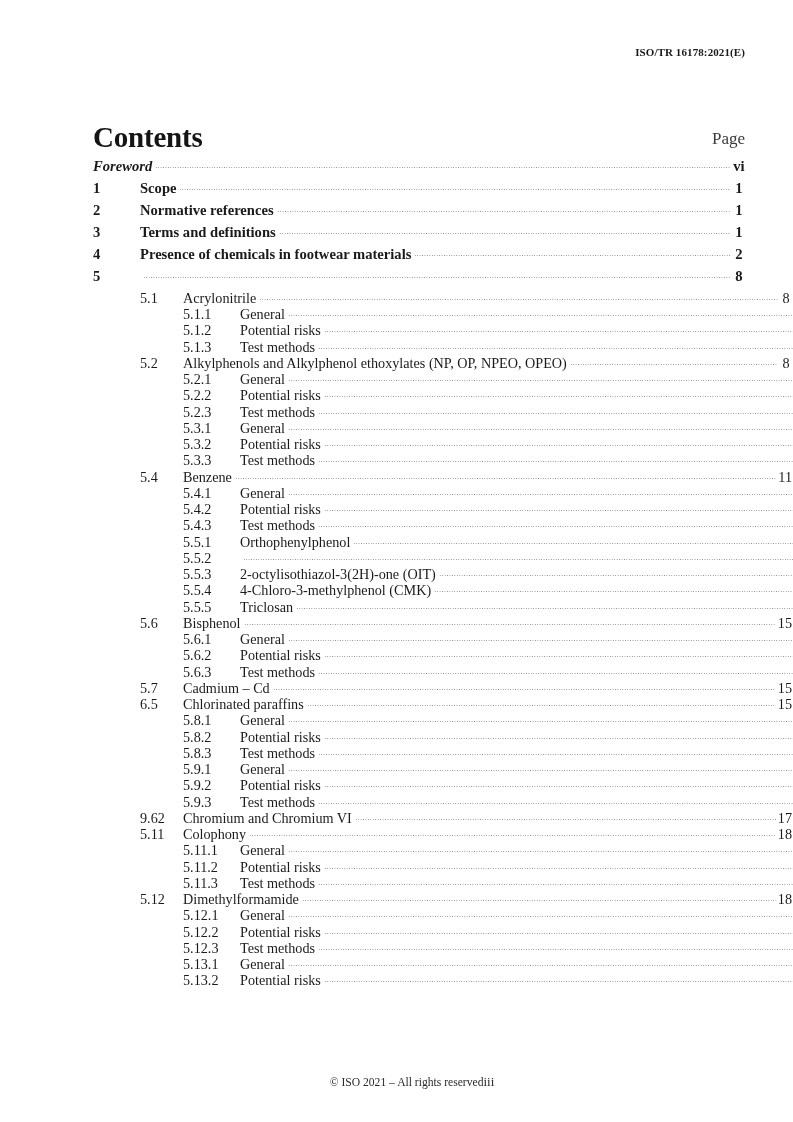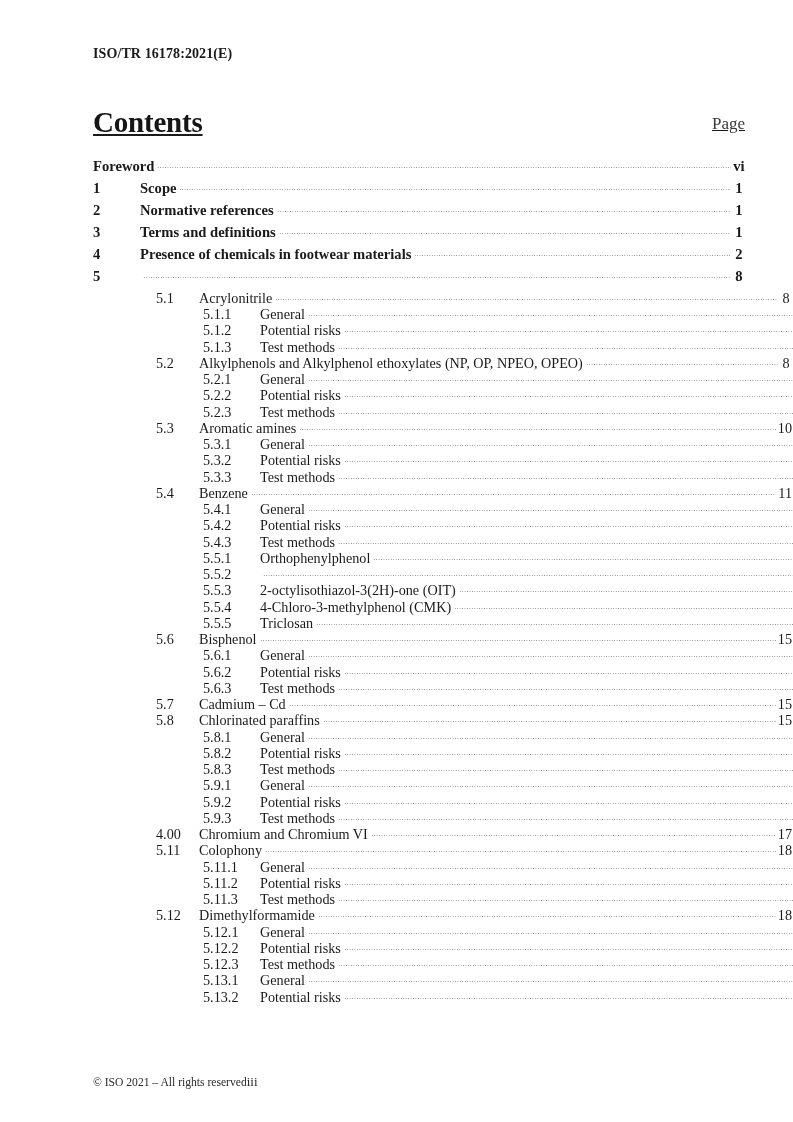--- a/index.html
+++ b/index.html
@@ -20,38 +20,37 @@
     background: #ffffff;
     overflow: hidden;
   }
 
   
   .doc-header {
     position: absolute;
     top: 46px;
     left: 93px;
     right: 48px;
-    text-align: left;
+    text-align: right;
     font-family: "Liberation Serif", "DejaVu Serif", serif;
     font-weight: bold;
-    font-size: 14px;
+    font-size: 11px;
     letter-spacing: 0.1px;
     color: #1a1a1a;
   }
 
   
   .title-row {
     position: absolute;
-    top: 108px;
+    top: 123px;
     left: 93px;
     right: 48px;
     display: flex;
     align-items: flex-end;
     justify-content: space-between;
-    text-decoration: underline;
   }
   .contents-title {
     font-family: "Liberation Serif", "DejaVu Serif", serif;
     font-weight: bold;
     font-size: 29px;
     line-height: 1;
     letter-spacing: -0.2px;
     color: #151515;
   }
   .page-label {
@@ -107,57 +106,57 @@
     min-width: 12px;
   }
 
   
   .lvl0 {
     font-weight: bold;
     font-size: 14.6px;
     height: 22.1px;
   }
   .lvl0 .toc-num { width: 0; }
-  .lvl0 .toc-label { padding-left: 0; }
+  .lvl0 .toc-label { padding-left: 0; font-style: italic; }
 
   
   .lvl1 {
     font-weight: bold;
     font-size: 14.6px;
     height: 22.1px;
   }
   .lvl1 .toc-num { width: 47px; }
 
   
   .lvl2 {
     font-weight: normal;
     font-size: 14.2px;
     height: 16.25px;
     padding-left: 47px;
   }
-  .lvl2 .toc-num { width: 43px; margin-left: 16px; }
+  .lvl2 .toc-num { width: 43px; }
 
   
   .lvl3 {
     font-weight: normal;
     font-size: 14.2px;
     height: 16.25px;
     padding-left: 90px;
   }
-  .lvl3 .toc-num { width: 57px; margin-left: 20px; }
+  .lvl3 .toc-num { width: 57px; }
 
   
   .doc-footer {
     position: absolute;
     bottom: 32px;
-    left: 93px;
+    left: 79px;
     right: 48px;
     display: flex;
     align-items: baseline;
-    justify-content: flex-start;
+    justify-content: center;
     font-size: 11.6px;
     color: #2a2a2a;
   }
   .footer-page {
     font-size: 13px;
   }
 </style>
 </head>
 <body>
 
@@ -241,26 +240,20 @@
       <div class="toc-entry lvl3">
         <span class="toc-num">5.2.2</span>
         <span class="toc-label">Potential risks</span>
         <span class="toc-dots"></span>
       </div>
       <div class="toc-entry lvl3">
         <span class="toc-num">5.2.3</span>
         <span class="toc-label">Test methods</span>
         <span class="toc-dots"></span>
       </div>
-      <div class="toc-entry lvl2">
-        <span class="toc-num">5.3</span>
-        <span class="toc-label">Aromatic amines</span>
-        <span class="toc-dots"></span>
-        <span class="toc-pg">10</span>
-      </div>
       <div class="toc-entry lvl3">
         <span class="toc-num">5.3.1</span>
         <span class="toc-label">General</span>
         <span class="toc-dots"></span>
       </div>
       <div class="toc-entry lvl3">
         <span class="toc-num">5.3.2</span>
         <span class="toc-label">Potential risks</span>
         <span class="toc-dots"></span>
       </div>
@@ -335,21 +328,21 @@
         <span class="toc-label">Test methods</span>
         <span class="toc-dots"></span>
       </div>
       <div class="toc-entry lvl2">
         <span class="toc-num">5.7</span>
         <span class="toc-label">Cadmium – Cd</span>
         <span class="toc-dots"></span>
         <span class="toc-pg">15</span>
       </div>
       <div class="toc-entry lvl2">
-        <span class="toc-num">5.8</span>
+        <span class="toc-num">6.5</span>
         <span class="toc-label">Chlorinated paraffins</span>
         <span class="toc-dots"></span>
         <span class="toc-pg">15</span>
       </div>
       <div class="toc-entry lvl3">
         <span class="toc-num">5.8.1</span>
         <span class="toc-label">General</span>
         <span class="toc-dots"></span>
       </div>
       <div class="toc-entry lvl3">
@@ -371,21 +364,21 @@
         <span class="toc-num">5.9.2</span>
         <span class="toc-label">Potential risks</span>
         <span class="toc-dots"></span>
       </div>
       <div class="toc-entry lvl3">
         <span class="toc-num">5.9.3</span>
         <span class="toc-label">Test methods</span>
         <span class="toc-dots"></span>
       </div>
       <div class="toc-entry lvl2">
-        <span class="toc-num">4.00</span>
+        <span class="toc-num">9.62</span>
         <span class="toc-label">Chromium and Chromium VI</span>
         <span class="toc-dots"></span>
         <span class="toc-pg">17</span>
       </div>
       <div class="toc-entry lvl2">
         <span class="toc-num">5.11</span>
         <span class="toc-label">Colophony</span>
         <span class="toc-dots"></span>
         <span class="toc-pg">18</span>
       </div>

